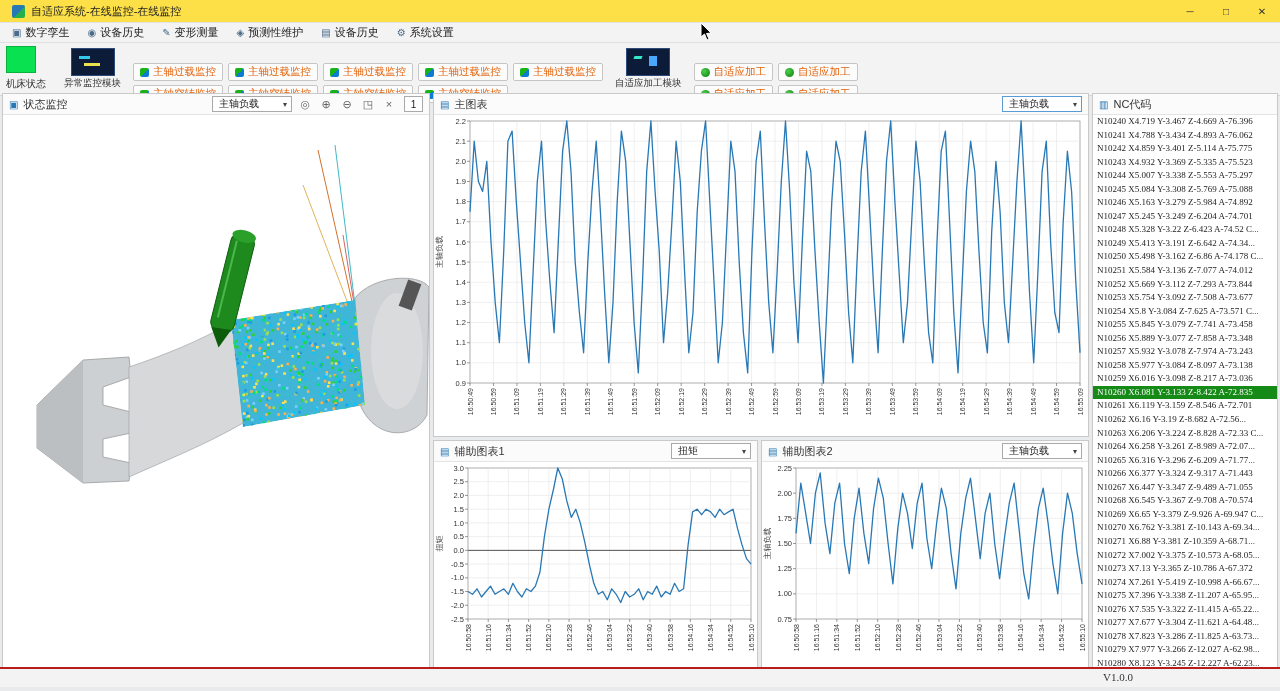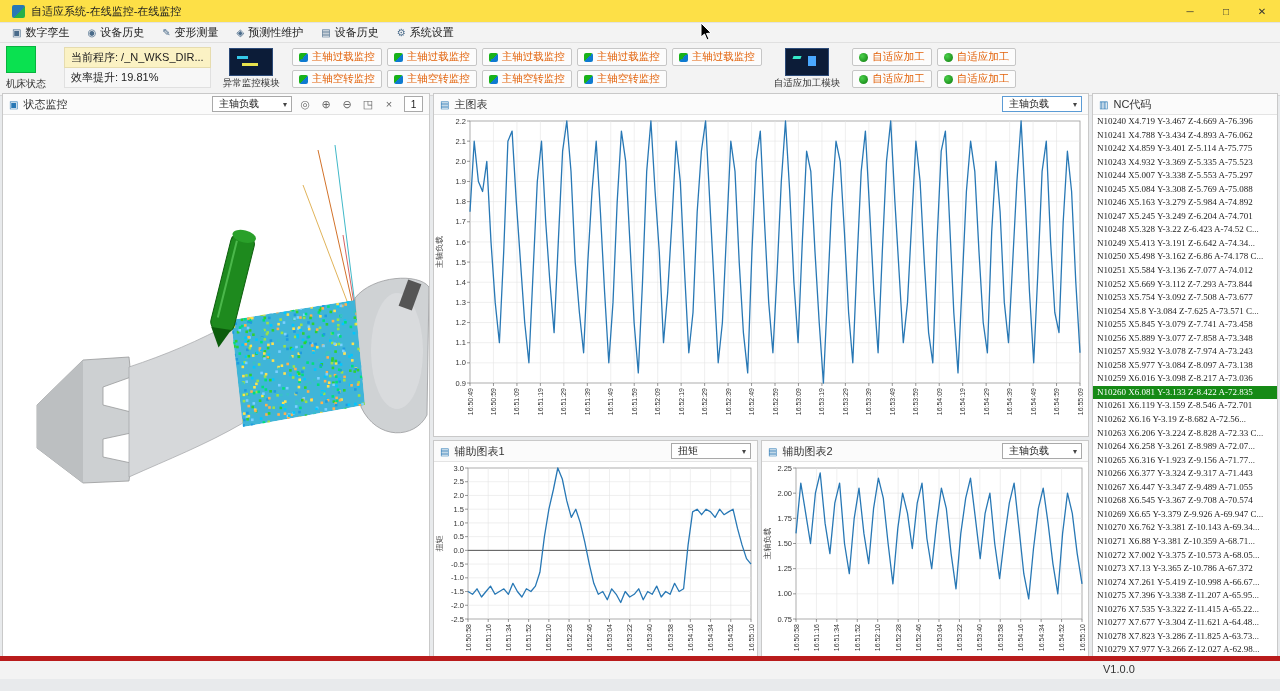--- a/index.html
+++ b/index.html
@@ -28,21 +28,21 @@
   .program-info{display:flex;flex-direction:column;margin-top:1px;}
   .prog{background:#fbf2c4;border:1px solid #e6dcae;padding:2px 6px;font-size:11px;color:#222;white-space:nowrap;}
   .eff{background:#f7f7f7;border:1px solid #e0e0e0;border-top:none;padding:2px 6px;font-size:11px;color:#222;white-space:nowrap;}
   .module{display:flex;flex-direction:column;align-items:center;margin-top:2px;cursor:pointer;font-family:Liberation Mono, monospace;}
   .module-icon{width:42px;height:26px;background:#0c1c38;border:1px solid #2c4a78;position:relative;}
   .module-icon .m1{position:absolute;left:7px;top:7px;width:11px;height:3px;background:#35c8e8;}
   .module-icon .m2{position:absolute;left:12px;top:14px;width:16px;height:3px;background:#e8e14d;}
   .module-icon.adaptive .m1{background:#35e8c8;width:8px;transform:skewX(-20deg);}
   .module-icon.adaptive .m2{background:#4aa8ff;width:8px;left:22px;top:7px;height:10px;}
   .module-label{font-size:9.5px;color:#333;margin-top:1px;white-space:nowrap;}
-  .btn-rows{display:flex;flex-direction:column;gap:4px;margin-top:2px;justify-content:center;}
+  .btn-rows{display:flex;flex-direction:column;gap:4px;margin-top:17px;justify-content:center;}
   .btn-row{display:flex;gap:5px;}
   .tool-btn{display:inline-flex;align-items:center;gap:4px;background:#fcfcfc;border:1px solid #c6c6c6;border-radius:2px;
             height:16px;padding:0 6px;font-size:10.5px;color:#e2620a;cursor:pointer;white-space:nowrap;}
   .btn-ic{width:9px;height:9px;background:linear-gradient(135deg,#19b219 50%,#0e7ad0 50%);border-radius:2px;flex:0 0 auto;}
   .btn-ic.round{border-radius:50%;background:radial-gradient(circle at 35% 35%,#4ad04a,#0e7a0e);}
 
   
   .panel{position:absolute;background:#fff;border:1px solid #c9c9c9;box-sizing:border-box;overflow:hidden;}
   .panel-header{height:20px;display:flex;align-items:center;gap:5px;padding:0 6px;background:#fbfbfb;
                 border-bottom:1px solid #e4e4e4;font-size:11px;color:#333;}
@@ -59,21 +59,21 @@
   #main-panel{left:433px;top:93px;width:656px;height:344px;}
   #aux1-panel{left:433px;top:440px;width:325px;height:231px;}
   #aux2-panel{left:761px;top:440px;width:328px;height:231px;}
   #nc-panel{left:1092px;top:93px;width:186px;height:578px;}
 
   .viewport{width:426px;height:556px;background:#fff;}
   .nc-line{height:13.55px;line-height:13.6px;font-size:9px;color:#222;padding-left:4px;white-space:nowrap;overflow:hidden;font-family:Liberation Serif, serif;}
   .nc-line.selected{background:#168a16;color:#fff;}
 
   
-  .statusbar{position:absolute;left:0;right:0;bottom:12px;height:18px;background:#f3f3f3;border-top:5px solid #b91c1c;}
+  .statusbar{position:absolute;left:0;right:0;bottom:4px;height:18px;background:#f3f3f3;border-top:2px solid #b91c1c;font-family:Liberation Serif, serif;}
   .version{position:absolute;left:1103px;top:2px;font-size:11px;color:#333;}
 
   .cursor{position:absolute;left:700px;top:22px;z-index:60;pointer-events:none;}
 </style>
 </head>
 <body>
 
 <div class="titlebar">
   <span class="app-icon"></span>
   <span>自适应系统-在线监控-在线监控</span>
@@ -108,24 +108,20 @@
     <div class="menu-item">
       <span class="mi-icon">⚙</span>
       <span>系统设置</span>
     </div>
   </div>
 
 <div class="toolbar">
   <div class="machine-status">
     <div class="green-square"></div>
     <div class="ms-label">机床状态</div>
-  </div>
-  <div class="program-info">
-    <div class="prog">当前程序: /_N_WKS_DIR...</div>
-    <div class="eff">效率提升: 19.81%</div>
   </div>
   <div class="module">
     <div class="module-icon">
         <span class="m1"></span>
         <span class="m2"></span>
       </div>
     <div class="module-label">异常监控模块</div>
   </div>
   <div class="btn-rows" id="monitor-buttons">
       <div class="btn-row">
@@ -1238,21 +1234,21 @@
       <div class="nc-line">N10255 X5.845 Y-3.079 Z-7.741 A-73.458</div>
       <div class="nc-line">N10256 X5.889 Y-3.077 Z-7.858 A-73.348</div>
       <div class="nc-line">N10257 X5.932 Y-3.078 Z-7.974 A-73.243</div>
       <div class="nc-line">N10258 X5.977 Y-3.084 Z-8.097 A-73.138</div>
       <div class="nc-line">N10259 X6.016 Y-3.098 Z-8.217 A-73.036</div>
       <div class="nc-line selected">N10260 X6.081 Y-3.133 Z-8.422 A-72.835</div>
       <div class="nc-line">N10261 X6.119 Y-3.159 Z-8.546 A-72.701</div>
       <div class="nc-line">N10262 X6.16 Y-3.19 Z-8.682 A-72.56...</div>
       <div class="nc-line">N10263 X6.206 Y-3.224 Z-8.828 A-72.33 C...</div>
       <div class="nc-line">N10264 X6.258 Y-3.261 Z-8.989 A-72.07...</div>
-      <div class="nc-line">N10265 X6.316 Y-1.923 Z-9.156 A-71.77...</div>
+      <div class="nc-line">N10265 X6.316 Y-3.296 Z-6.209 A-71.77...</div>
       <div class="nc-line">N10266 X6.377 Y-3.324 Z-9.317 A-71.443</div>
       <div class="nc-line">N10267 X6.447 Y-3.347 Z-9.489 A-71.055</div>
       <div class="nc-line">N10268 X6.545 Y-3.367 Z-9.708 A-70.574</div>
       <div class="nc-line">N10269 X6.65 Y-3.379 Z-9.926 A-69.947 C...</div>
       <div class="nc-line">N10270 X6.762 Y-3.381 Z-10.143 A-69.34...</div>
       <div class="nc-line">N10271 X6.88 Y-3.381 Z-10.359 A-68.71...</div>
       <div class="nc-line">N10272 X7.002 Y-3.375 Z-10.573 A-68.05...</div>
       <div class="nc-line">N10273 X7.13 Y-3.365 Z-10.786 A-67.372</div>
       <div class="nc-line">N10274 X7.261 Y-5.419 Z-10.998 A-66.67...</div>
       <div class="nc-line">N10275 X7.396 Y-3.338 Z-11.207 A-65.95...</div>

